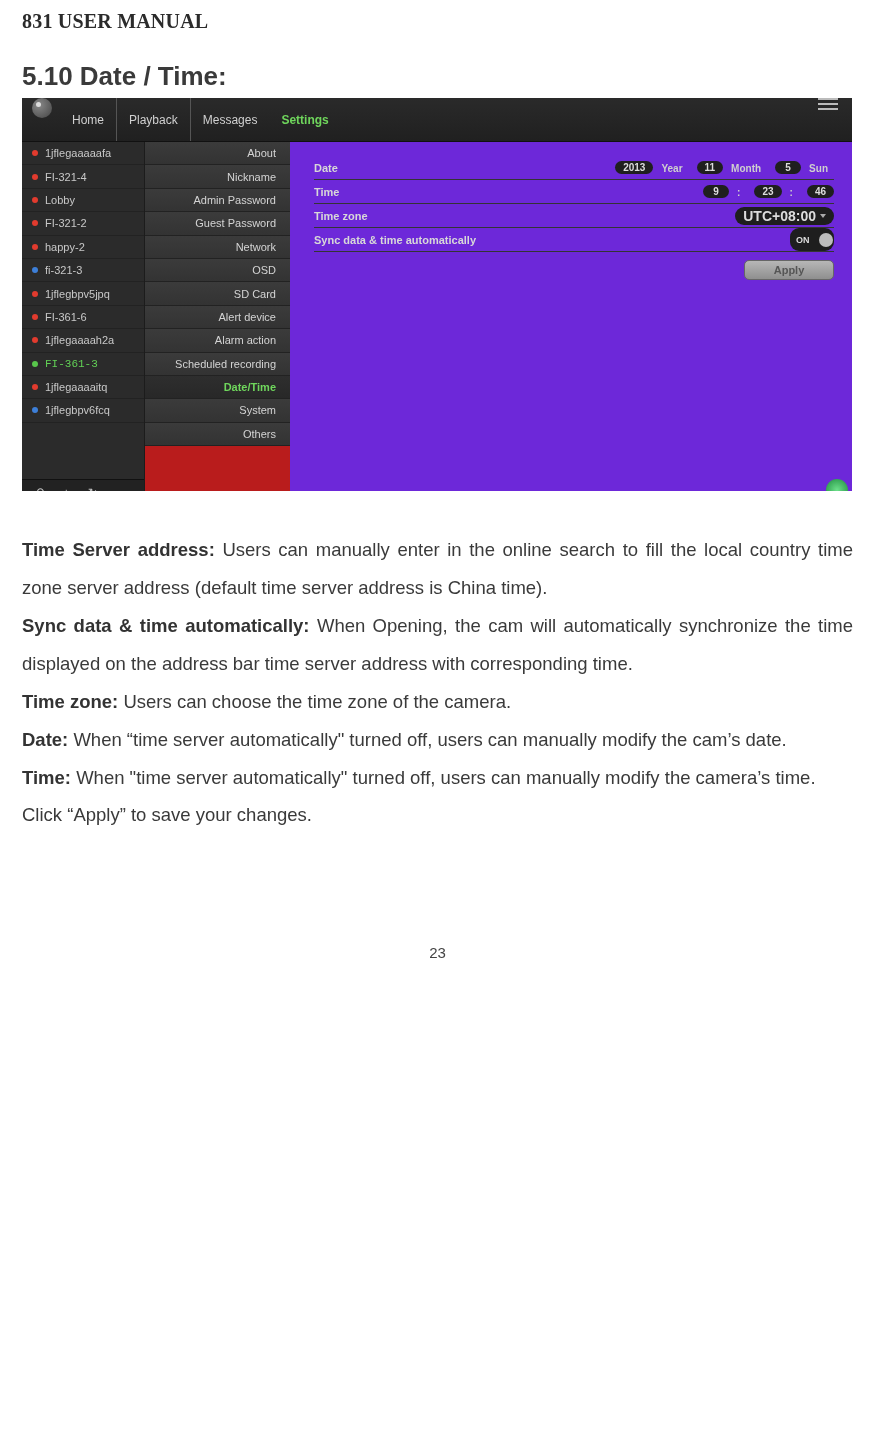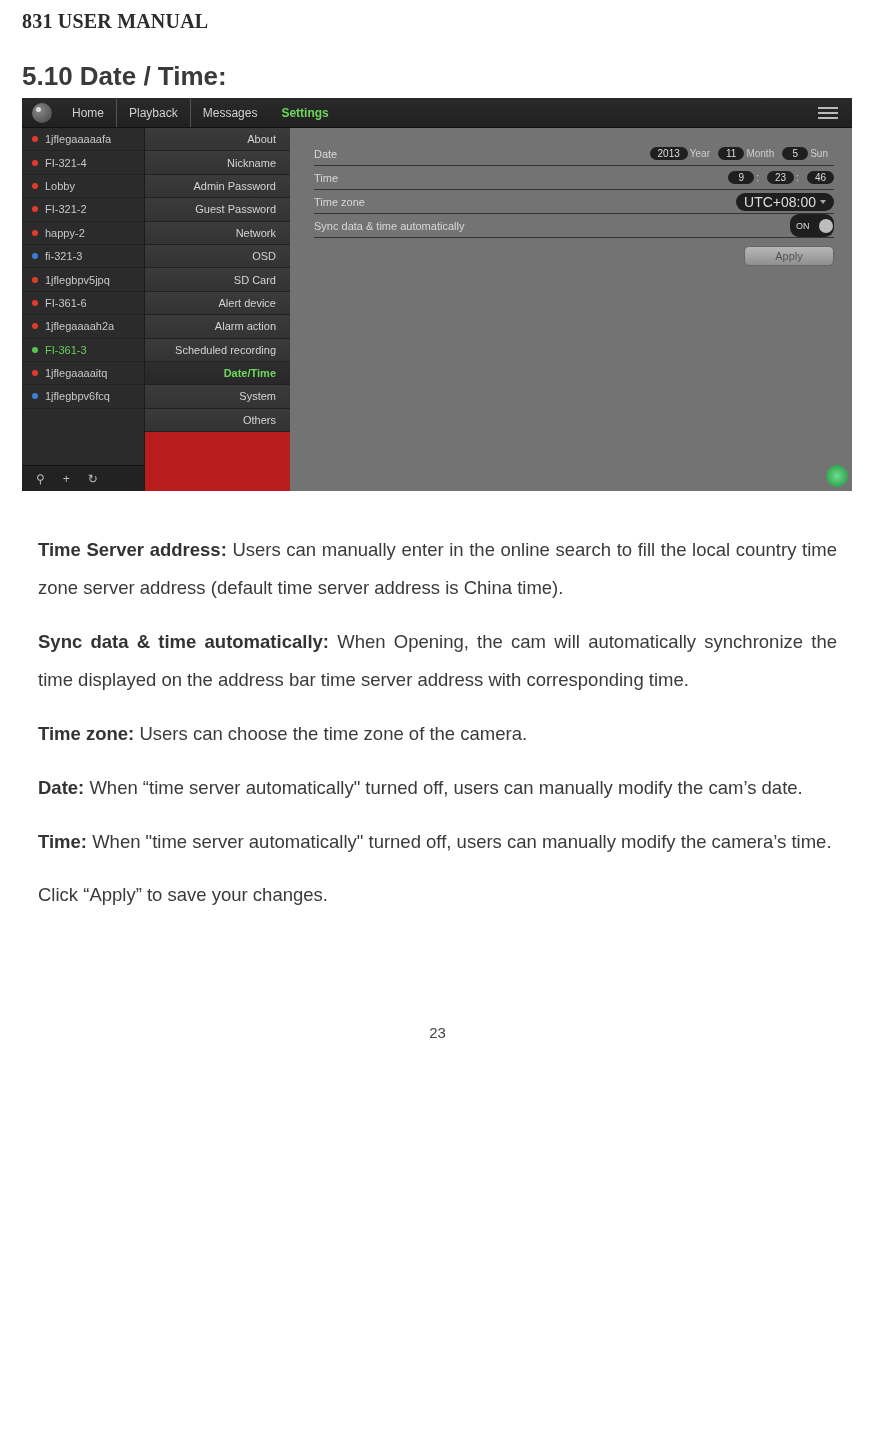--- a/index.html
+++ b/index.html
@@ -13,61 +13,61 @@
   }
   .doc-header { font-size: 20px; font-weight: bold; font-family: Liberation Serif, serif; color: #2b2b2b; margin-bottom: 28px; letter-spacing: .2px;}
   .section-title { font-size: 26px; font-weight: bold; color: #3a3a3a; font-family: Arial, sans-serif; margin-bottom: 6px;}
   .screenshot {
     width: 830px; height: 393px; background:#3a3a3a;
     position: relative; overflow: hidden; margin-bottom: 40px;
     font-family: "Segoe UI", Arial, sans-serif;
   }
   .screenshot * { font-family: inherit; }
   .ss-top {
-    height: 30px; background: linear-gradient(#2a2a2a,#202020);
-    display: flex; align-items: center; color:#cfcfcf; font-size: 12px;
+    height: 44px; background: linear-gradient(#2a2a2a,#202020);
+    display: flex; color:#cfcfcf; font-size: 12px;
     border-bottom: 1px solid #111;
   }
   .ss-top .logo { width: 20px; height: 20px; margin: 0 8px 0 10px; border-radius: 50%; background: radial-gradient(circle at 35% 35%, #888, #444); position: relative;}
   .ss-top .logo::after{content:""; position:absolute; left:4px; top:4px; width:5px;height:5px;border-radius:50%;background:#ddd;}
   .ss-top .tab { padding: 0 12px; height: 100%; display:flex; align-items:center; color:#d0d0d0; }
   .ss-top .tab.sep { border-left:1px solid #555; border-right:1px solid #555;}
   .ss-top .tab.active { color:#6fd65c; font-weight:bold; }
   .ss-top .menu-icon { margin-left:auto; margin-right:14px; width:20px; display:flex; flex-direction:column; gap:3px;}
   .ss-top .menu-icon span{height:2px;background:#bbb;}
   .ss-body { display:flex; height: calc(100% - 30px); }
   .camera-list { width: 123px; background:#2b2b2b; border-right:1px solid #1c1c1c; display:flex; flex-direction:column;}
   .cam-items{flex:1; overflow:hidden;}
   .cam-item { display:flex; align-items:center; height:23.4px; padding-left:10px; font-size:11px; color:#c8c8c8; border-bottom:1px solid #222;}
   .cam-item .dot{width:6px;height:6px;border-radius:50%;margin-right:7px;}
   .cam-item .dot.red{background:#e23b2e;}
   .cam-item .dot.blue{background:#3d7fd8;}
   .cam-item .dot.green{background:#58c64b;}
-  .cam-item.sel{color:#62d256;}
+  .cam-item.sel{color:#62d256;font-family:Liberation Mono, monospace;}
   .cam-tools{height:26px;background:#222;border-top:1px solid #111;display:flex;align-items:center;gap:18px;padding-left:14px;color:#bbb;font-size:12px;}
   .settings-menu{width:145px; background:#b91c1c;}
   .s-item{height:23.4px;display:flex;align-items:center;justify-content:flex-end;padding-right:14px;font-size:11px;color:#d4d4d4;background:linear-gradient(#3b3b3b,#333);border-bottom:1px solid #222;}
   .s-item.active{color:#6fd65c;font-weight:bold;background:linear-gradient(#2e2e2e,#282828);}
-  .main-pane{flex:1;background:#737373;padding:14px 18px 0 24px;position:relative;}
+  .main-pane{flex:1;background:#6d28d9;padding:14px 18px 0 24px;position:relative;font-weight:bold;}
   .row{display:flex;align-items:center;height:24px;font-size:11px;color:#d8d8d8;border-bottom:1px solid #343434;}
   .row .label{flex:0 0 190px;}
-  .row .ctrl{margin-left:auto;display:flex;align-items:center;gap:2px;}
+  .row .ctrl{margin-left:auto;display:flex;align-items:flex-end;gap:8px;}
   .pill{background:#1f1f1f;color:#ddd;padding:1px 8px;border-radius:9px;font-size:10px;min-width:26px;text-align:center;}
   .unit{color:#cfcfcf;font-size:10px;margin-right:6px;}
   .toggle{width:44px;height:23px;background:#1e1e1e;border-radius:9px;position:relative;display:flex;align-items:center;}
   .toggle span{position:absolute;left:6px;color:#ddd;font-size:9px;}
   .toggle .knob{position:absolute;right:1px;width:14px;height:14px;border-radius:50%;background:#bdbdbd;}
   .dropdown{background:#1e1e1e;color:#ddd;padding:1px 8px;border-radius:9px;font-size:14px;display:flex;align-items:center;gap:4px;}
   .dropdown .chev{width:0;height:0;border-left:3px solid transparent;border-right:3px solid transparent;border-top:4px solid #aaa;}
   .ip-pill{background:#1e1e1e;color:#ddd;padding:1px 10px;border-radius:9px;font-size:10px;}
   .apply{margin-left:auto;margin-top:8px;width:90px;height:20px;border-radius:5px;background:linear-gradient(#b7b7b7,#8f8f8f);color:#555;font-size:11px;display:flex;align-items:center;justify-content:center;border:1px solid #666;float:right;}
   .badge-br{position:absolute;right:4px;bottom:4px;width:22px;height:22px;border-radius:50%;background:radial-gradient(circle,#6de08b,#1d8b3d);}
 
   .body-text{font-size:18.5px;color:#3a3a3a;line-height:2.05;text-align:justify;}
-  .body-text p{margin:16px;}
+  .body-text p{margin:0;}
   .body-text b{font-weight:bold;color:#333;}
   .page-num{text-align:center;font-size:15px;color:#444;margin-top:110px;}
 </style>
 </head>
 <body>
 
 <div class="doc-header">831 USER MANUAL</div>
 <div class="section-title">5.10 Date / Time:</div>
 
 <div class="screenshot">

